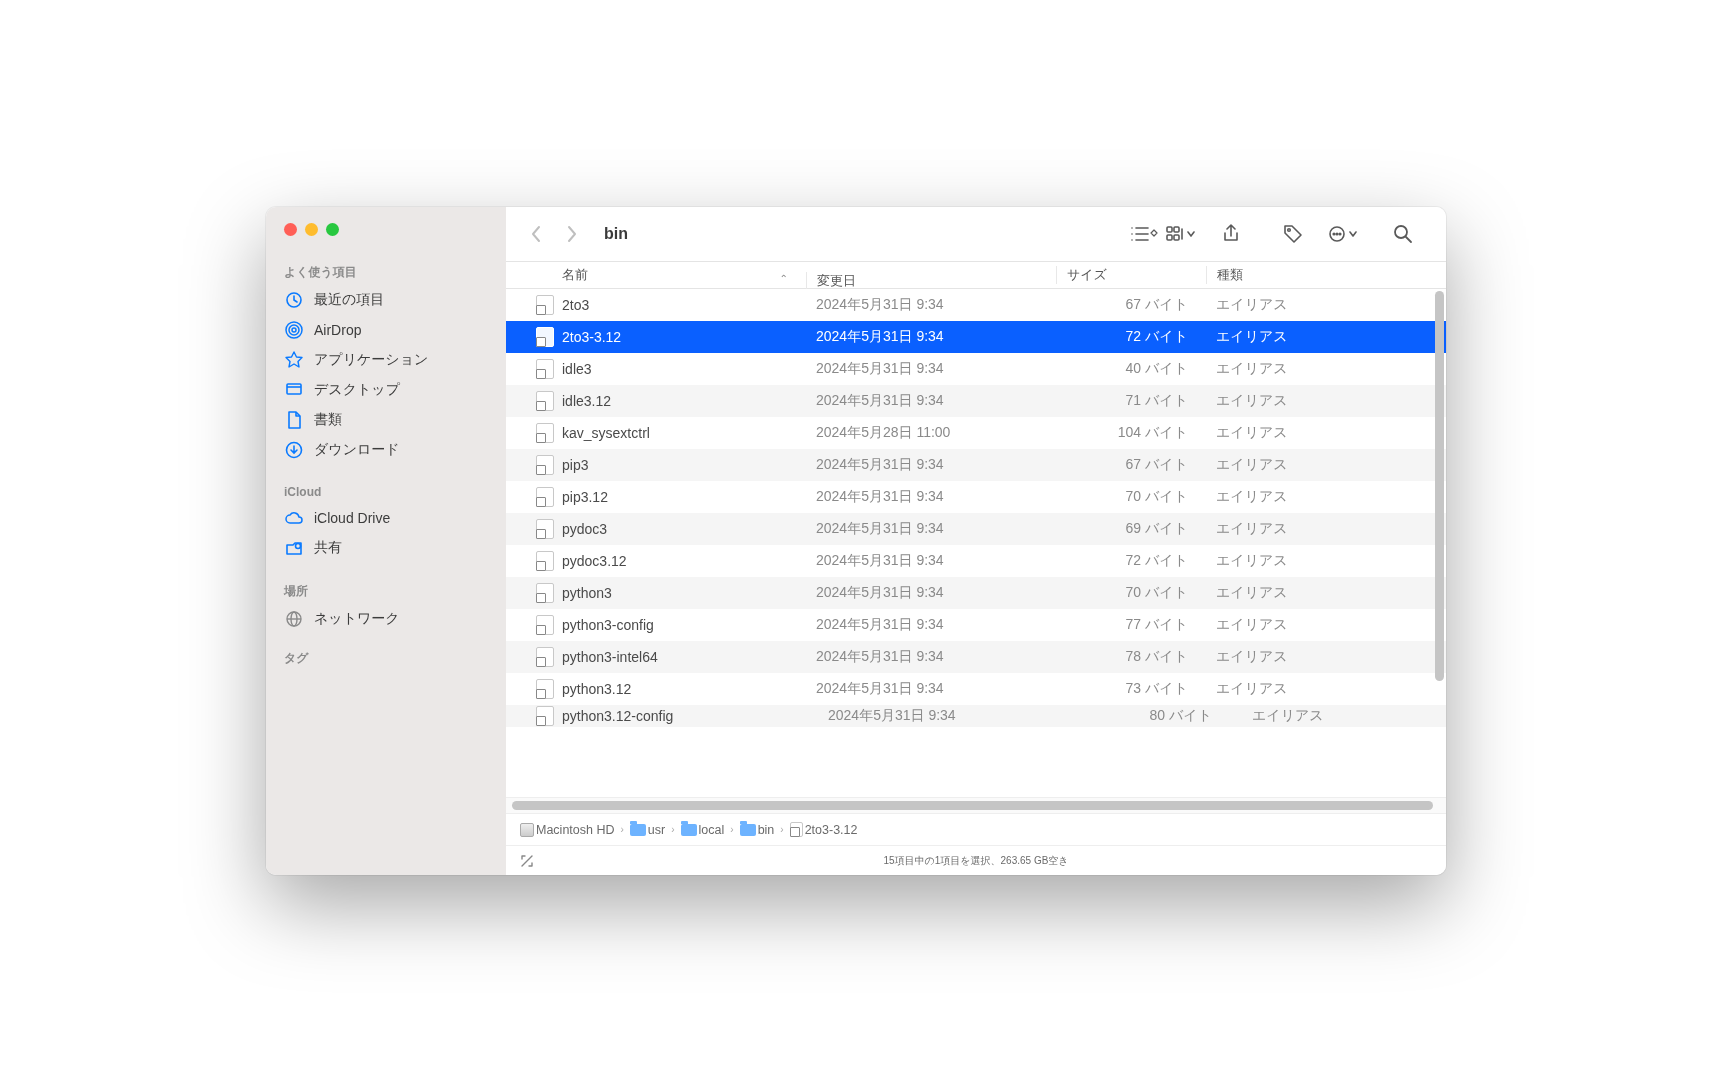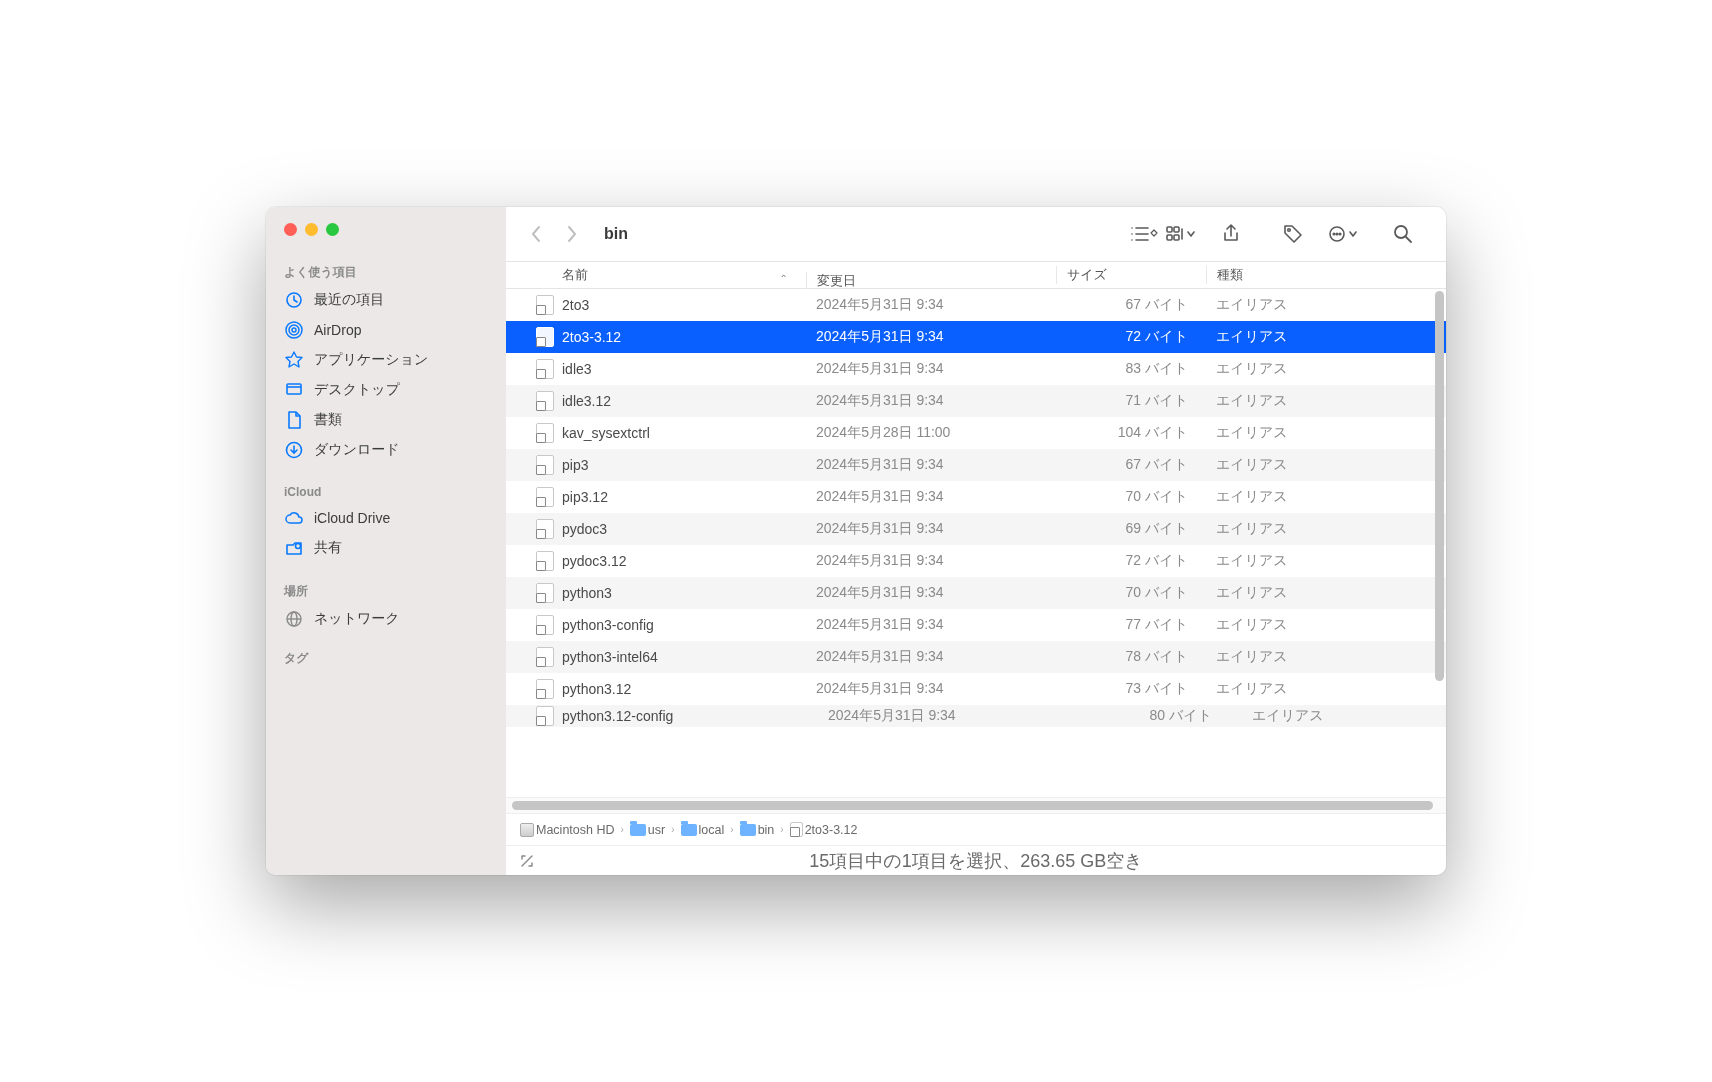--- a/index.html
+++ b/index.html
@@ -50,21 +50,21 @@
 .row.selected .file-icon{border-color:#fff;background:rgba(255,255,255,0.95);}
 .row.cutoff{height:22px;overflow:hidden;gap:12px;}
 .hscroll{height:16px;background:#fafafa;position:relative;border-top:1px solid #eee;}
 .hscroll-thumb{position:absolute;left:6px;top:3px;height:9px;width:98%;background:#c5c5c5;border-radius:5px;}
 .pathbar{height:32px;display:flex;align-items:center;padding:0 14px;font-size:12.5px;color:#6a6a6a;gap:6px;border-top:1px solid #eee;}
 .pb-item{display:flex;align-items:center;gap:2px;}
 .pb-sep{color:#aaa;font-size:10px;}
 .folder-ico{width:16px;height:12px;background:#6db3ff;border-radius:2px;position:relative;}
 .folder-ico::before{content:"";position:absolute;top:-3px;left:0;width:7px;height:3px;background:#6db3ff;border-radius:1px 1px 0 0;}
 .hd-ico{width:14px;height:14px;background:linear-gradient(#eee,#ccc);border:1px solid #aaa;border-radius:2px;}
-.statusbar{height:30px;display:flex;align-items:center;justify-content:center;font-size:18px;color:#6a6a6a;border-top:1px solid #eee;position:relative;}
+.statusbar{height:30px;display:flex;align-items:center;justify-content:center;font-size:10px;color:#6a6a6a;border-top:1px solid #eee;position:relative;}
 .statusbar .collapse-icon{position:absolute;left:14px;color:#888;}
 svg{display:block;}
 .vscroll{position:absolute;right:2px;top:2px;width:9px;height:390px;background:#c5c5c5;border-radius:5px;}
 </style>
 </head>
 <body>
 
 <div class="window">
   <div class="sidebar">
     <div class="traffic">
@@ -266,21 +266,21 @@
           <div class="fdate">2024年5月31日 9:34</div>
           <div class="fsize">72 バイト</div>
           <div class="fkind">エイリアス</div>
         </div>
         <div class="row odd">
           <div class="fname">
             <span class="file-icon"></span>
             <span>idle3</span>
           </div>
           <div class="fdate">2024年5月31日 9:34</div>
-          <div class="fsize">83 バイト</div>
+          <div class="fsize">40 バイト</div>
           <div class="fkind">エイリアス</div>
         </div>
         <div class="row even">
           <div class="fname">
             <span class="file-icon"></span>
             <span>idle3.12</span>
           </div>
           <div class="fdate">2024年5月31日 9:34</div>
           <div class="fsize">71 バイト</div>
           <div class="fkind">エイリアス</div>

